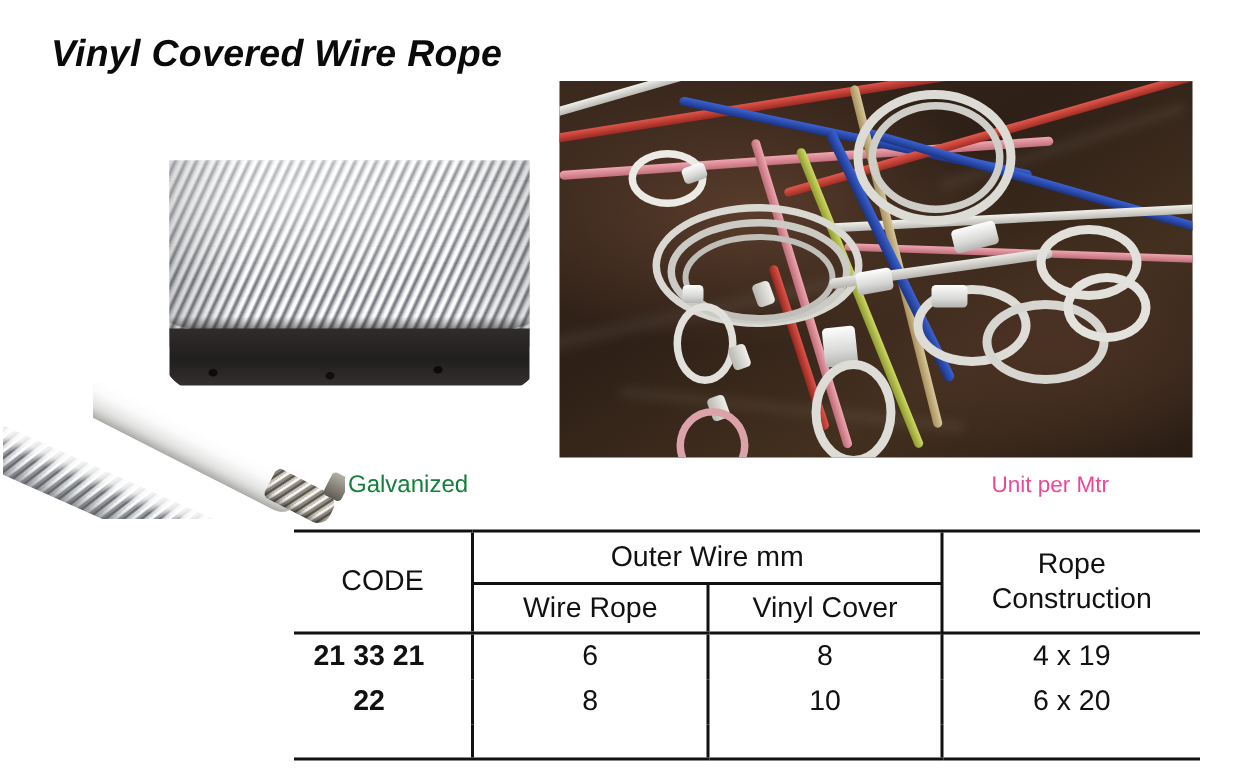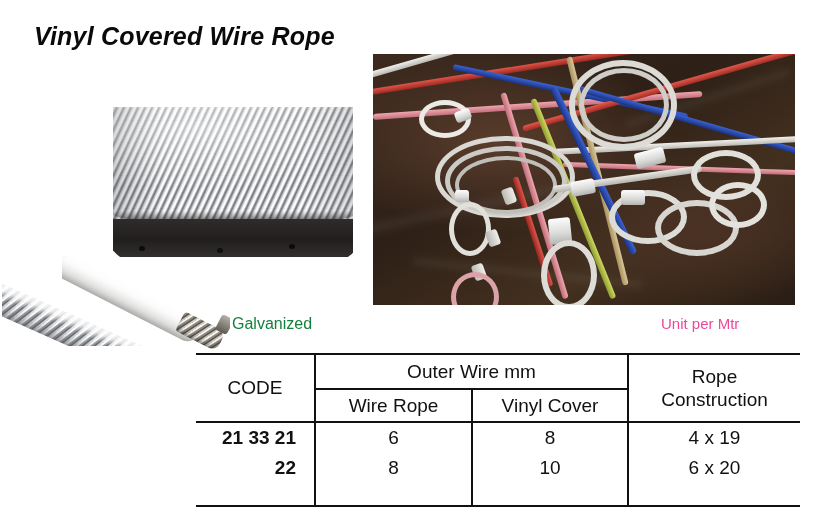--- a/index.html
+++ b/index.html
@@ -163,21 +163,21 @@
   #spec-table td{
     padding:0; text-align:center; vertical-align:middle;
     line-height:26px;
   }
   
   #spec-table .rule-top td{ height:0; border-top:2px solid #111; padding:0;}
   #spec-table .hdr-top td, #spec-table .hdr-sub td{ }
   #spec-table .v{ border-left:2px solid #111; }
   #spec-table .hb{ border-bottom:2px solid #111; }
   #spec-table .code-cell{
-    font-weight:bold; text-align:right; padding-right:18px;
+    font-weight:bold; padding-right:18px;
   }
   #spec-table .hdr-h{ height:33px; }
   #spec-table .hdr-h2{ height:31px; }
   #spec-table .data-h{ height:30px; }
   #spec-table .tail-h{ height:22px; }
   #spec-table .two-line{ line-height:23px; }
 </style>
 </head>
 <body>
 

